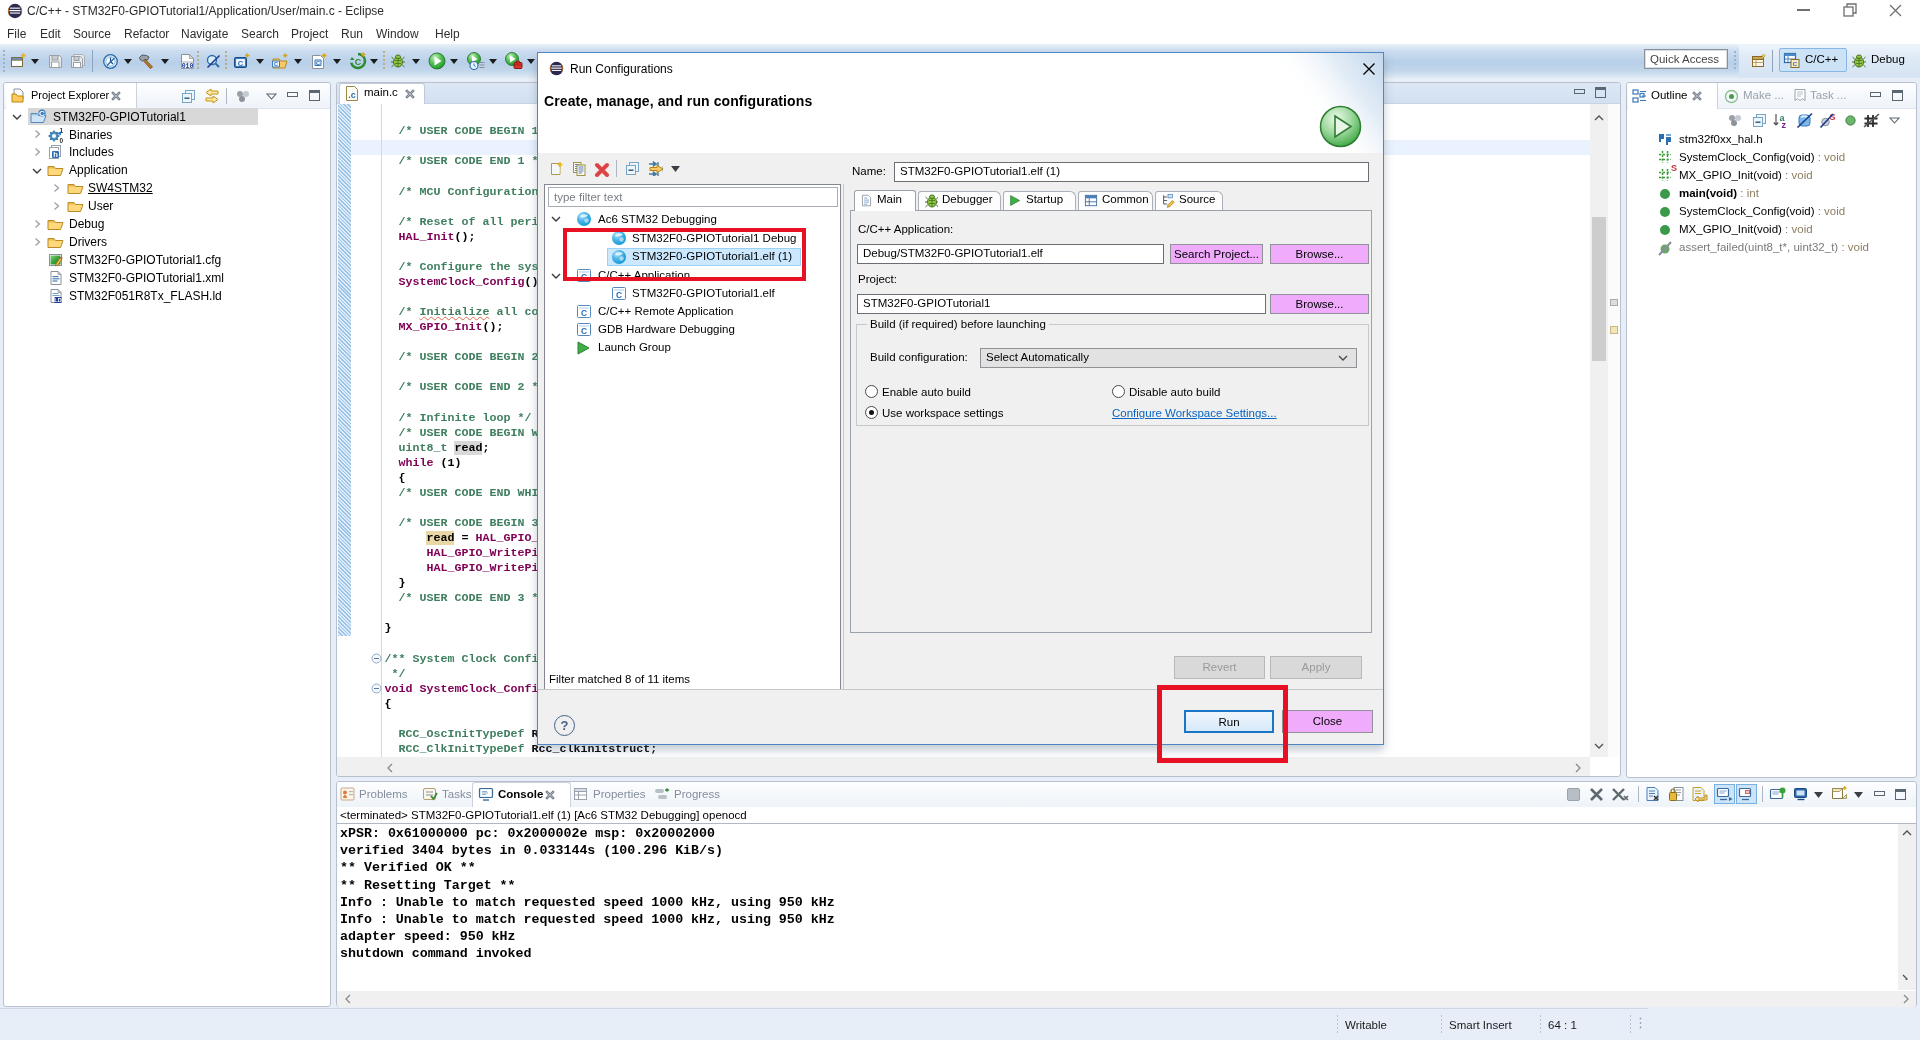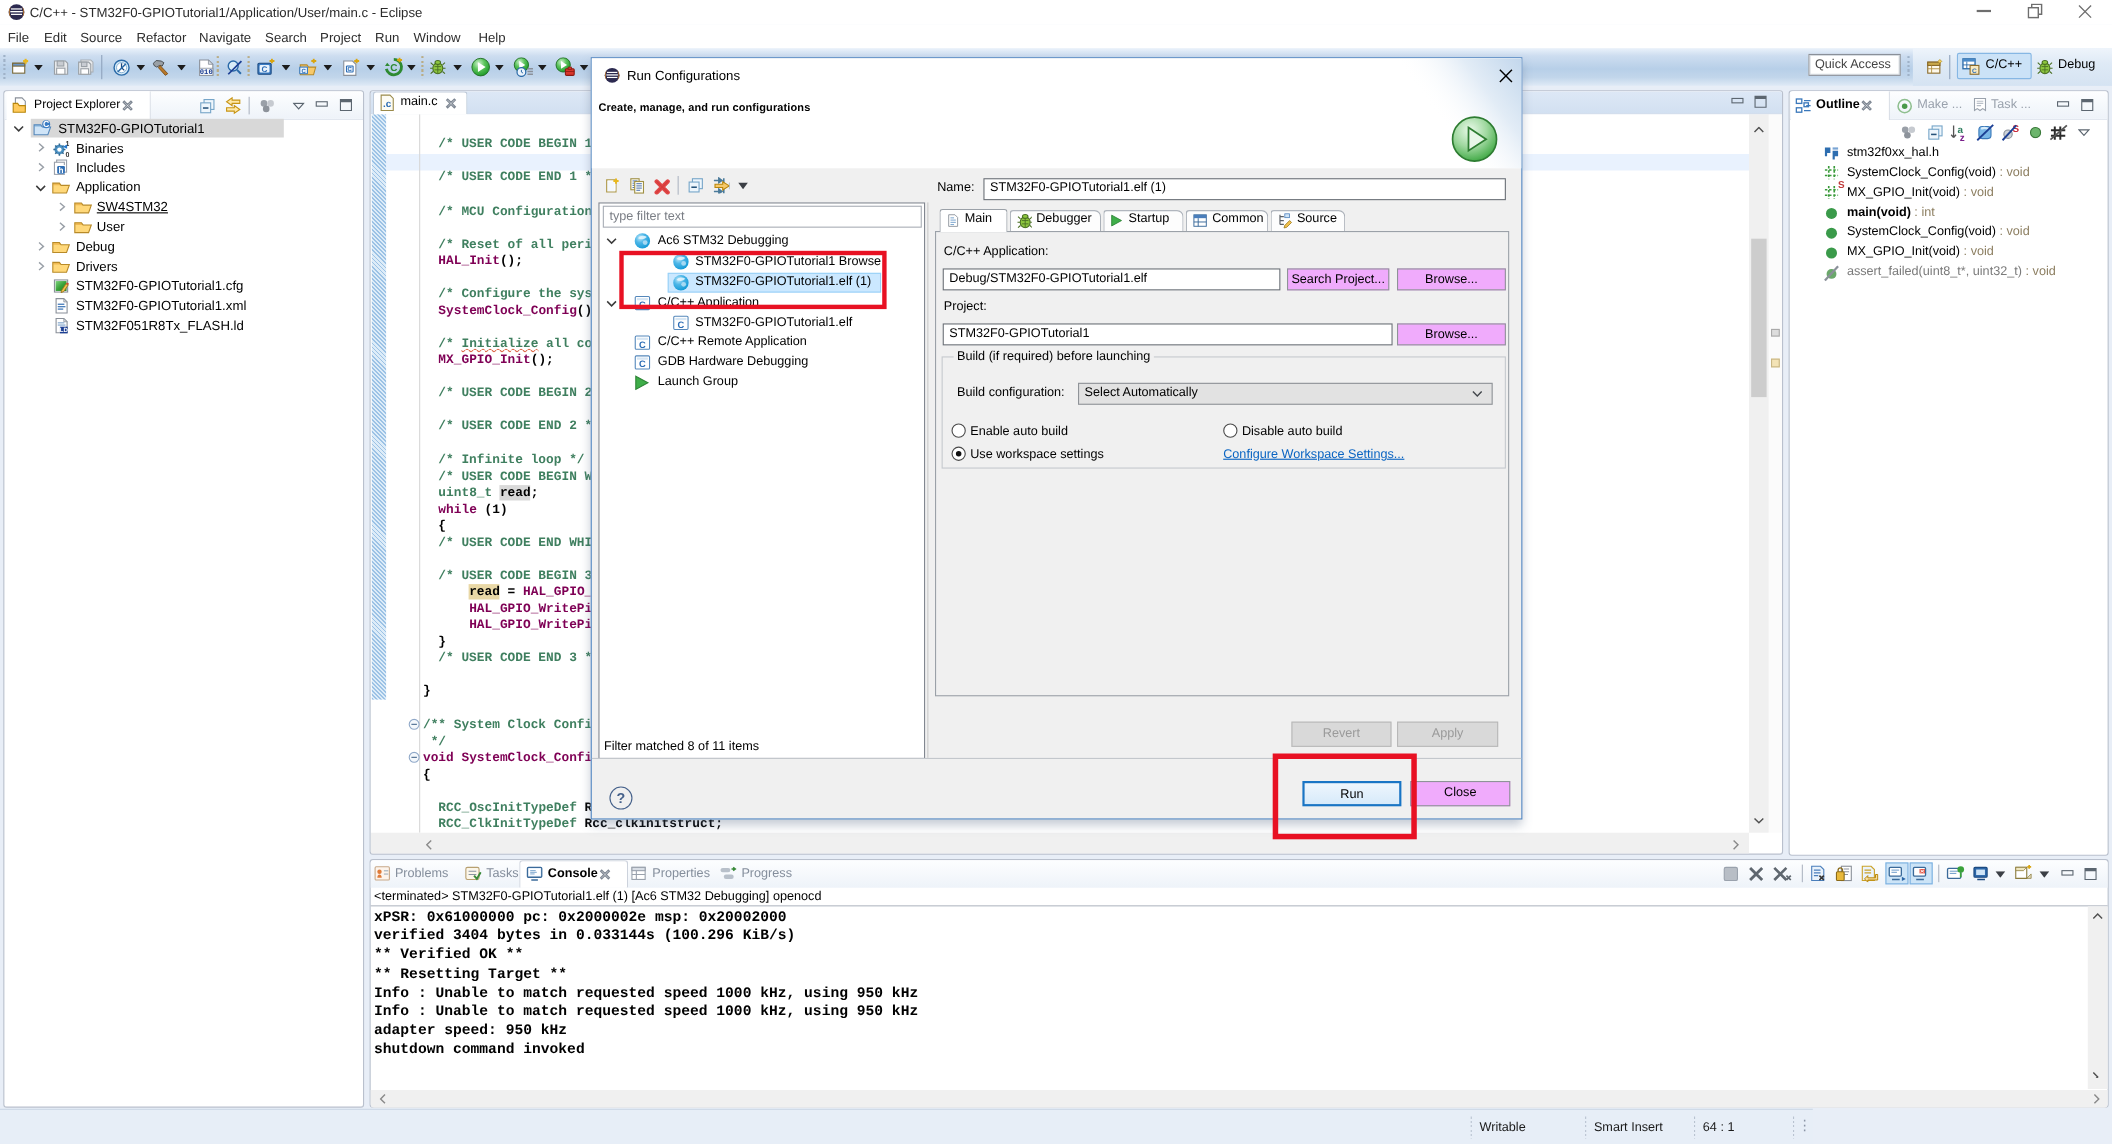--- a/index.html
+++ b/index.html
@@ -574,21 +574,21 @@
 
 <div id="outline" class="panel abs" style="left:1626px;top:82px;width:291px;height:696px;">
   <div class="abs" style="left:0;top:0;width:289px;height:26px;background:linear-gradient(180deg,#fdfeff,#eef3f9);border-bottom:1px solid #dfe5ee;border-radius:3px 3px 0 0;"></div>
   <div class="abs" style="left:1px;top:0;width:90px;height:26px;background:#fff;border-right:1px solid #ccd2dc;border-radius:3px 0 0 0;"></div>
   <svg class="abs" style="left:5px;top:6px" width="15" height="14" viewBox="0 0 15 14">
     <rect x="1" y="1" width="5" height="4" fill="#fff" stroke="#3a78bb" stroke-width="1.2"></rect>
     <rect x="1" y="9" width="5" height="4" fill="#fff" stroke="#3a78bb" stroke-width="1.2"></rect>
     <rect x="8" y="4.5" width="4" height="3.5" fill="#fff" stroke="#3a78bb" stroke-width="1.2"></rect>
     <path d="M8 2.5h6M10 7h4M8 11.5h6" stroke="#3a78bb" stroke-width="1.2"></path>
   </svg>
-  <span class="abs" style="left:24px;top:6px;color:#000;font-weight:bold;">Outline</span>
+  <span class="abs" style="left:24px;top:6px;color:#000;font-weight:normal;">Outline</span>
   <svg class="abs" style="left:64px;top:7px" width="12" height="12" viewBox="0 0 12 12">
       <path d="M2 3l1-1 3 3 3-3 1 1-3 3 3 3-1 1-3-3-3 3-1-1 3-3z" fill="none" stroke="#7d8692" stroke-width="1.1"></path>
     </svg>
   <svg class="abs" style="left:97px;top:6px" width="15" height="15" viewBox="0 0 15 15">
     <circle cx="7.5" cy="7.5" r="6" fill="none" stroke="#8fbf8f" stroke-width="1.4"></circle>
     <circle cx="7.5" cy="7.5" r="2.5" fill="#4a9a4a"></circle>
   </svg>
   <span class="abs" style="left:116px;top:6px;color:#9aa2ad;">Make ...</span>
   <svg class="abs" style="left:166px;top:5px" width="14" height="16" viewBox="0 0 14 16">
     <path d="M2 1.5h10v11l-2.5-1.8L7 12.5 4.5 10.7 2 12.5z" fill="#fff" stroke="#9aa2ad"></path>
@@ -827,21 +827,21 @@
     <path d="M1 8a7 7 0 0 1 2.2-5.1A8.5 8.5 0 0 0 1.6 8a8.5 8.5 0 0 0 1.6 5.1A7 7 0 0 1 1 8z" fill="#f7941e"></path>
     <path d="M15 8a7 7 0 0 0-2.2-5.1A8.5 8.5 0 0 1 14.4 8a8.5 8.5 0 0 1-1.6 5.1A7 7 0 0 0 15 8z" fill="#f7941e"></path>
     <rect x="3" y="4.6" width="10" height="1.1" fill="#fff"></rect>
     <rect x="2.4" y="7" width="11.2" height="1.2" fill="#fff"></rect>
     <rect x="3" y="9.5" width="10" height="1.1" fill="#fff"></rect>
   </svg>
   <span class="abs" style="left:32px;top:9px;font-size:12px;color:#000;">Run Configurations</span>
   <svg class="abs" style="left:824px;top:9px" width="14" height="14" viewBox="0 0 14 14">
       <path d="M1.5 1.5l11 11M12.5 1.5l-11 11" stroke="#000" stroke-width="1.3"></path>
     </svg>
-  <div class="abs" style="left:6px;top:40px;font-size:10px;font-weight:bold;color:#000;letter-spacing:.1px;">Create, manage, and run configurations</div>
+  <div class="abs" style="left:6px;top:40px;font-size:14px;font-weight:bold;color:#000;letter-spacing:.1px;">Create, manage, and run configurations</div>
   <svg class="abs" style="left:781px;top:52px" width="43" height="43" viewBox="0 0 43 43">
     <defs>
       <radialGradient id="g-play" cx=".4" cy=".3" r=".85">
         <stop offset="0" stop-color="#eafaea"></stop>
           <stop offset=".45" stop-color="#9fd89f"></stop>
           <stop offset=".8" stop-color="#4caf50"></stop>
           <stop offset="1" stop-color="#2e8a32"></stop>
       </radialGradient>
     </defs>
     <circle cx="21.5" cy="21.5" r="20" fill="url(#g-play)" stroke="#2e7d32" stroke-width="1.5"></circle>
@@ -876,21 +876,21 @@
       <path d="M1 2l4 4 4-4" fill="none" stroke="#3b3b3b" stroke-width="1.4"></path>
     </svg>
   <svg class="abs" style="left:38px;top:158px" width="16" height="16">
       <use href="#i-ball"></use>
     </svg>
   <span class="abs" style="left:60px;top:160px;color:#000;">Ac6 STM32 Debugging</span>
 
   <svg class="abs" style="left:73px;top:177px" width="16" height="16">
       <use href="#i-ball"></use>
     </svg>
-  <span class="abs" style="left:94px;top:179px;color:#000;">STM32F0-GPIOTutorial1 Browse</span>
+  <span class="abs" style="left:94px;top:179px;color:#000;">STM32F0-GPIOTutorial1 Debug</span>
 
   <div class="abs" style="left:69px;top:195px;width:194px;height:18px;background:#cbe8ff;border:1px solid #9ad1f7;"></div>
   <svg class="abs" style="left:73px;top:196px" width="16" height="16">
       <use href="#i-ball"></use>
     </svg>
   <span class="abs" style="left:94px;top:197px;color:#000;">STM32F0-GPIOTutorial1.elf (1)</span>
 
   <svg class="abs" style="left:13px;top:219px" width="10" height="8" viewBox="0 0 10 8">
       <path d="M1 2l4 4 4-4" fill="none" stroke="#3b3b3b" stroke-width="1.4"></path>
     </svg>

